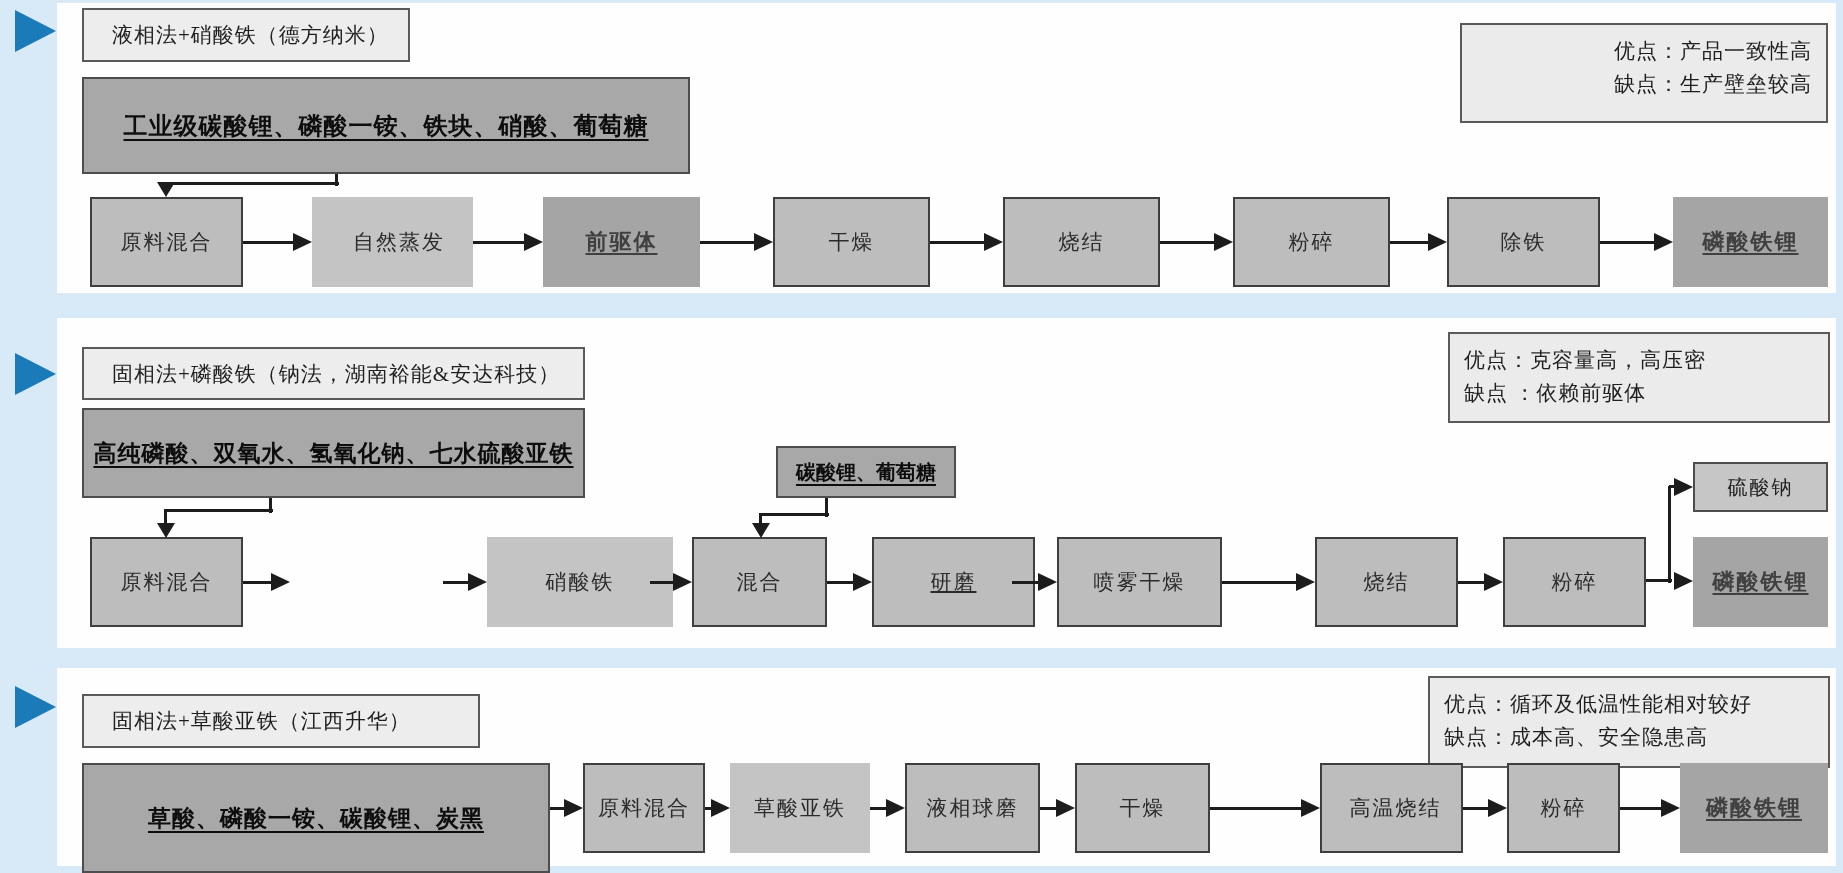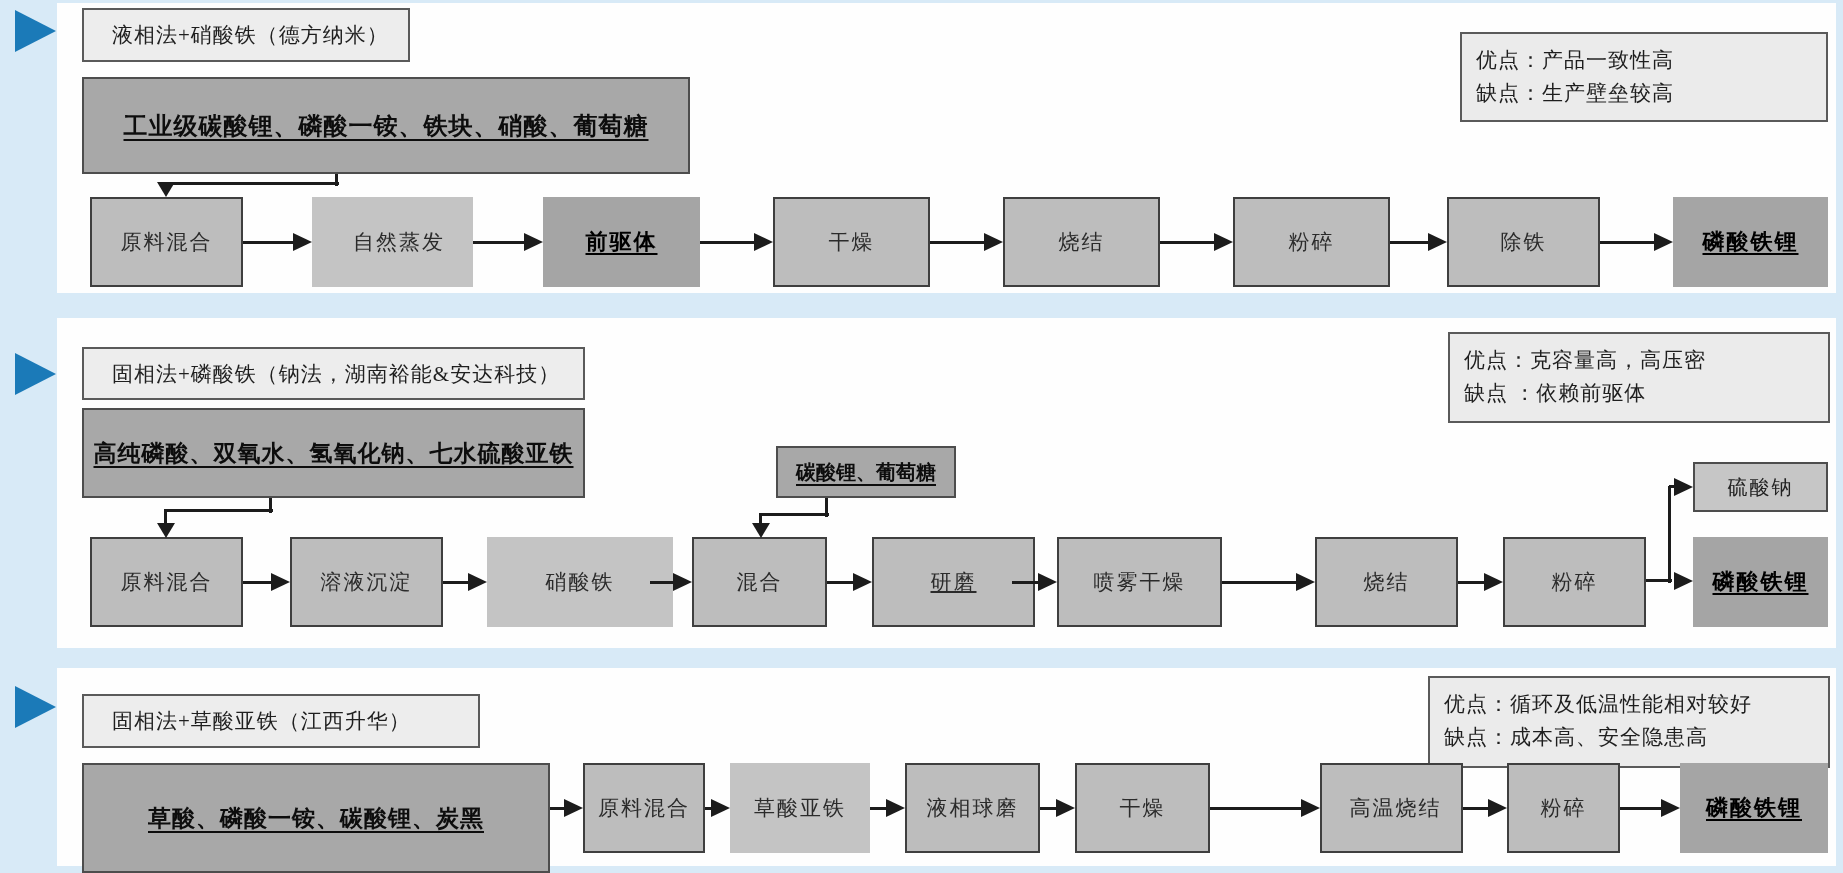--- a/index.html
+++ b/index.html
@@ -18,21 +18,21 @@
     display:flex;align-items:center;justify-content:center;box-sizing:border-box;
     font-size:23px;font-weight:bold;color:#0d0d0d;letter-spacing:1px;white-space:nowrap;}
   .rawbox span,.addbox span{text-decoration:underline;text-decoration-thickness:2px;text-underline-offset:5px;}
   .prosbox{position:absolute;background:#ebebeb;border:2px solid #5a5a5a;
     box-sizing:border-box;padding:10px 14px;font-size:21px;color:#1e1e1e;
     line-height:1.55;letter-spacing:1px;white-space:nowrap;}
   .node{position:absolute;display:flex;align-items:center;justify-content:center;
     box-sizing:border-box;font-size:21px;color:#2b2b2b;letter-spacing:2px;white-space:nowrap;}
   .node.proc{background:#bdbdbd;border:2px solid #3f3f3f;}
   .node.light{background:#c4c4c4;border:none;}
-  .node.dark{background:#a5a5a5;border:none;font-weight:bold;font-size:22px;color:#000000;}
+  .node.dark{background:#a5a5a5;border:none;font-weight:bold;font-size:22px;color:#404040;}
   .node.dark span{text-decoration:underline;text-decoration-thickness:2px;text-underline-offset:4px;}
   .addbox{position:absolute;background:#a8a8a8;border:2px solid #4d4d4d;
     display:flex;align-items:center;justify-content:center;box-sizing:border-box;
     font-size:20px;font-weight:bold;color:#0d0d0d;white-space:nowrap;}
   .sidebox{position:absolute;background:#c6c6c6;border:2px solid #4d4d4d;
     display:flex;align-items:center;justify-content:center;box-sizing:border-box;
     font-size:20px;color:#222;letter-spacing:2px;white-space:nowrap;}
   .ln{position:absolute;background:#1c1c1c;}
   .head-right{position:absolute;width:0;height:0;
     border-left:19px solid #1c1c1c;border-top:9px solid transparent;border-bottom:9px solid transparent;}
@@ -65,21 +65,21 @@
   <div class="rawbox" style="left:82px;top:77px;width:608px;height:97px;font-size:24px;">
     <span>工业级碳酸锂、磷酸一铵、铁块、硝酸、葡萄糖</span>
     </div>
   <div class="rawbox" style="left:82px;top:408px;width:503px;height:90px;">
     <span>高纯磷酸、双氧水、氢氧化钠、七水硫酸亚铁</span>
     </div>
   <div class="rawbox" style="left:82px;top:763px;width:468px;height:110px;">
     <span>草酸、磷酸一铵、碳酸锂、炭黑</span>
     </div>
 
-  <div class="prosbox" style="left:1460px;top:32px;width:368px;height:90px;">
+  <div class="prosbox" style="left:1460px;top:23px;width:368px;height:100px;text-align:right;">
     <div>优点：产品一致性高</div>
     <div>缺点：生产壁垒较高</div>
   </div>
   <div class="prosbox" style="left:1448px;top:332px;width:382px;height:91px;">
     <div>优点：克容量高，高压密</div>
     <div>缺点 ：依赖前驱体</div>
   </div>
   <div class="prosbox" style="left:1428px;top:676px;width:402px;height:92px;">
     <div>优点：循环及低温性能相对较好</div>
     <div>缺点：成本高、安全隐患高</div>
@@ -129,23 +129,20 @@
     <div class="ln" style="left: 1600px; top: 241px; width: 56px; height: 3px;"></div>
     <div class="head-right" style="left: 1654px; top: 233px;"></div>
     <div class="node dark" style="left: 1673px; top: 197px; width: 155px; height: 90px;">
       <span>磷酸铁锂</span>
     </div>
     <div class="node proc" style="left: 90px; top: 537px; width: 153px; height: 90px;">
       <span>原料混合</span>
     </div>
     <div class="ln" style="left: 243px; top: 581px; width: 30px; height: 3px;"></div>
     <div class="head-right" style="left: 271px; top: 573px;"></div>
-    <div class="node proc" style="left: 290px; top: 537px; width: 153px; height: 90px;">
-      <span>溶液沉淀</span>
-    </div>
     <div class="ln" style="left: 443px; top: 581px; width: 27px; height: 3px;"></div>
     <div class="head-right" style="left: 468px; top: 573px;"></div>
     <div class="node light" style="left: 487px; top: 537px; width: 186px; height: 90px;">
       <span>硝酸铁</span>
     </div>
     <div class="ln" style="left: 650px; top: 581px; width: 25px; height: 3px;"></div>
     <div class="head-right" style="left: 673px; top: 573px;"></div>
     <div class="node proc" style="left: 692px; top: 537px; width: 135px; height: 90px;">
       <span>混合</span>
     </div>

